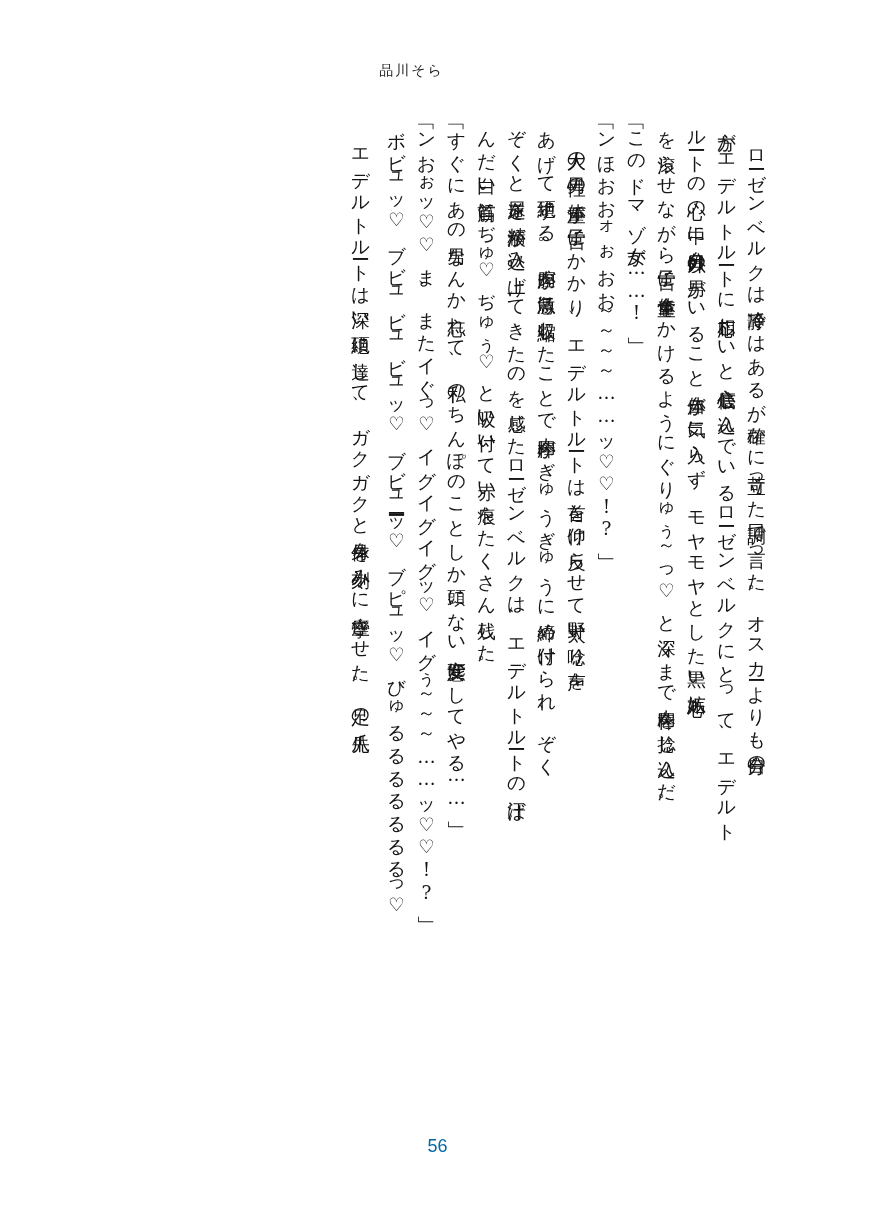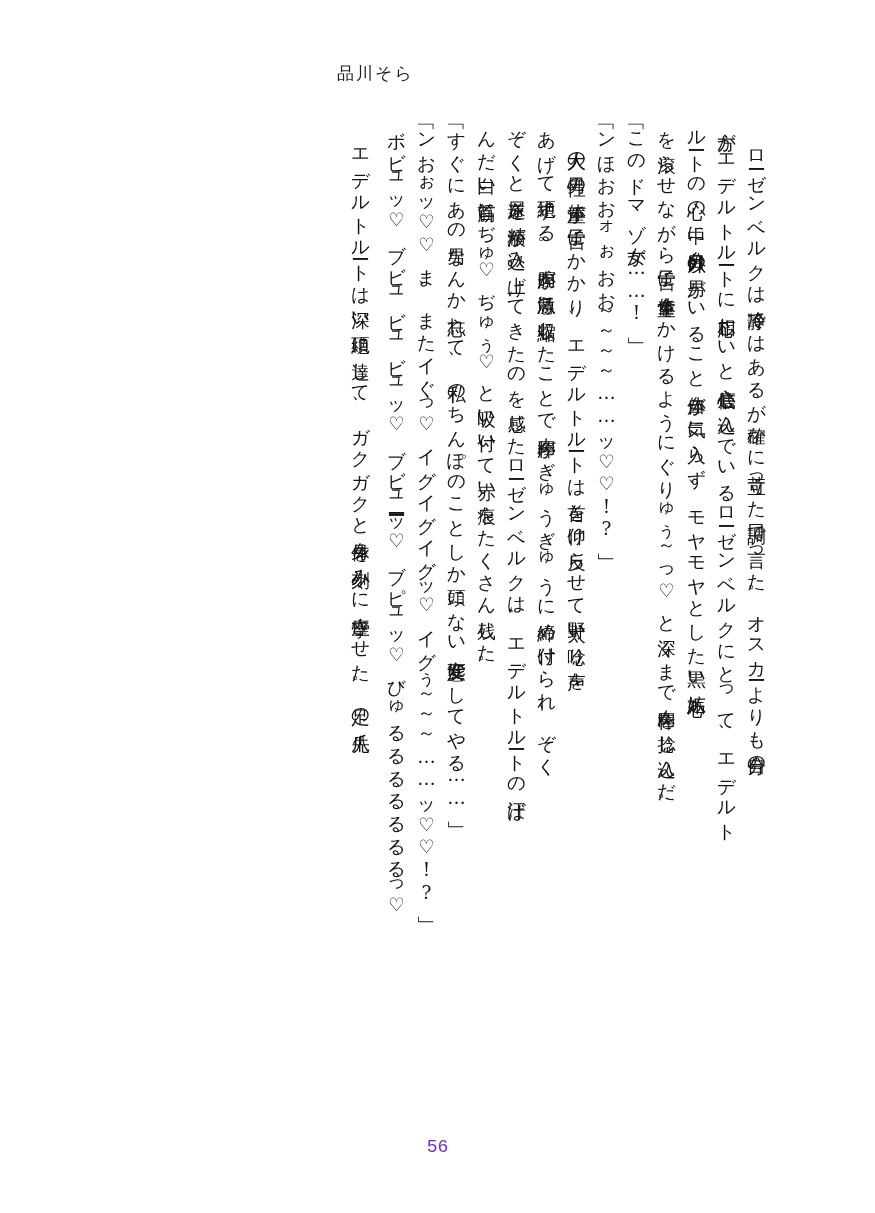--- a/index.html
+++ b/index.html
@@ -18,33 +18,34 @@
     background: #ffffff;
     overflow: hidden;
     box-sizing: border-box;
   }
   .header {
     position: absolute;
     top: 62px;
     left: 0;
     width: 751px;
     text-align: center;
-    font-size: 17px;
+    font-size: 14px;
     letter-spacing: 2px;
     color: #1d1d1d;
+    padding-left: 36px;
   }
   .folio {
     position: absolute;
     bottom: 56px;
     left: 0;
     width: 875px;
     text-align: center;
     font-size: 18px;
-    color: #6d28d9;
-    font-family: Liberation Mono, monospace;
+    color: #0369a1;
+    font-family: Liberation Sans, sans-serif;
   }
   .body-area {
     position: absolute;
     top: 118px;
     left: 110px;
     right: 110px;
     height: 1010px;
     display: flex;
     flex-direction: row-reverse;
     align-items: flex-start;

